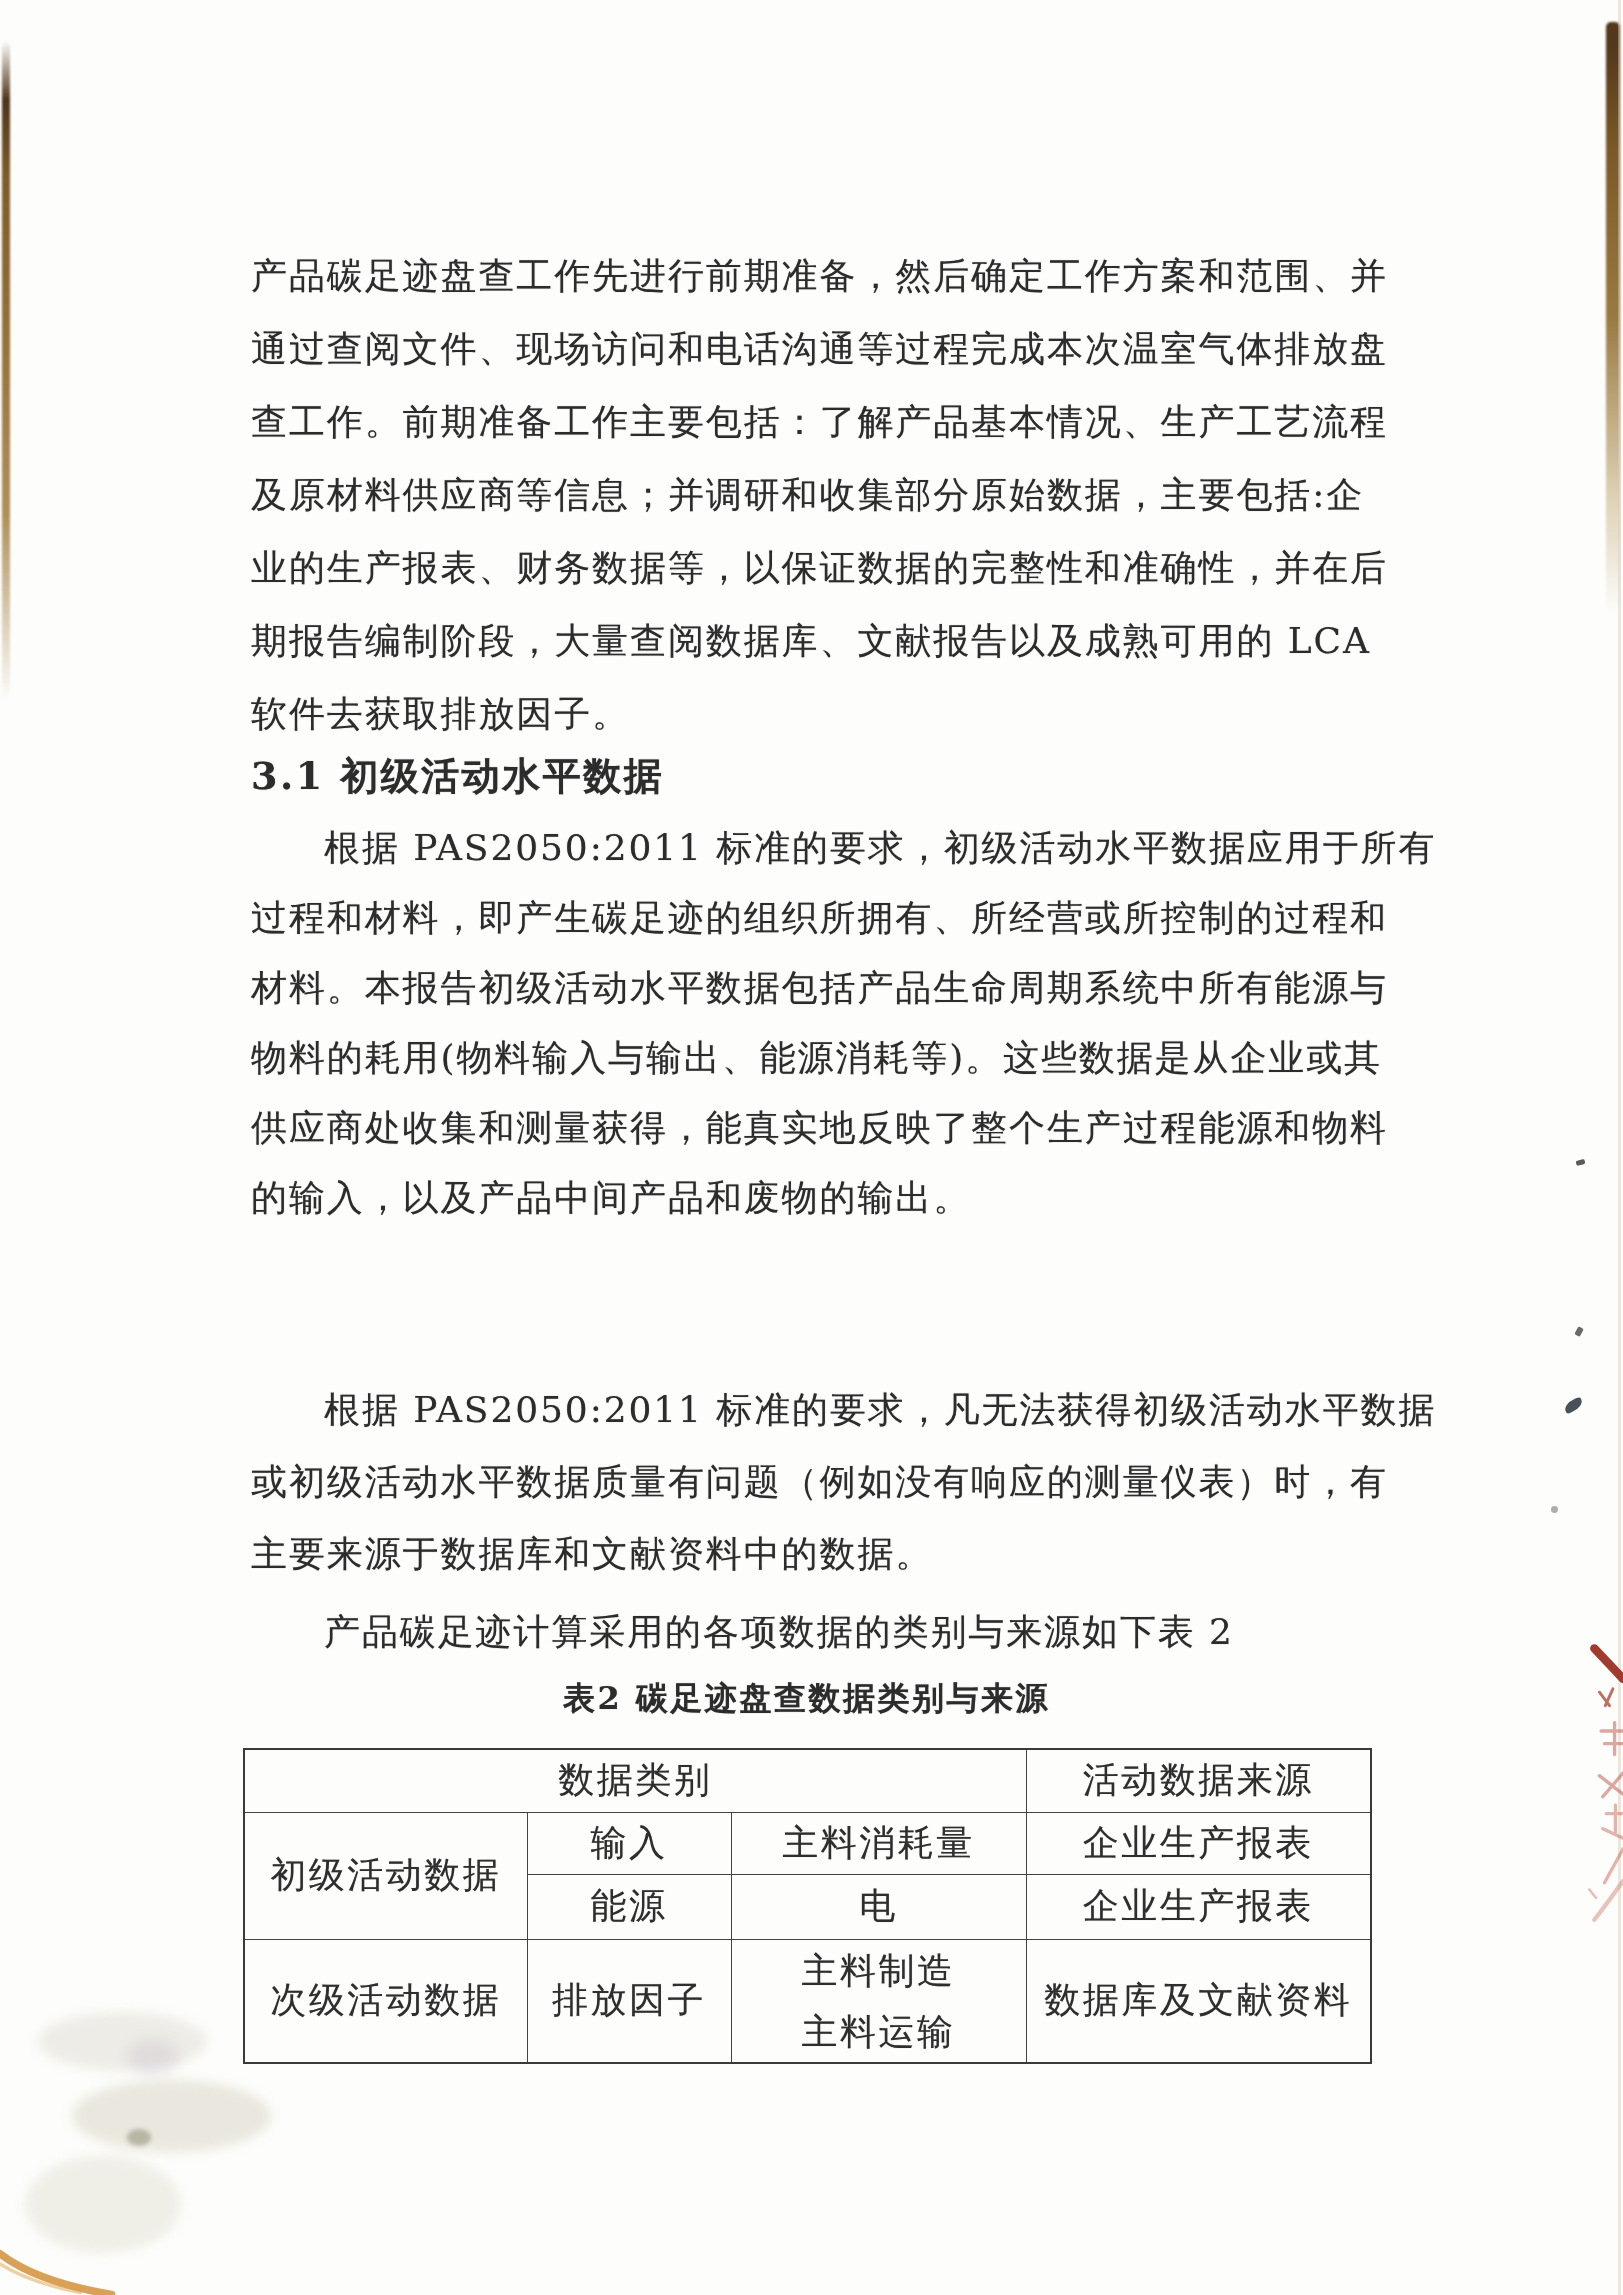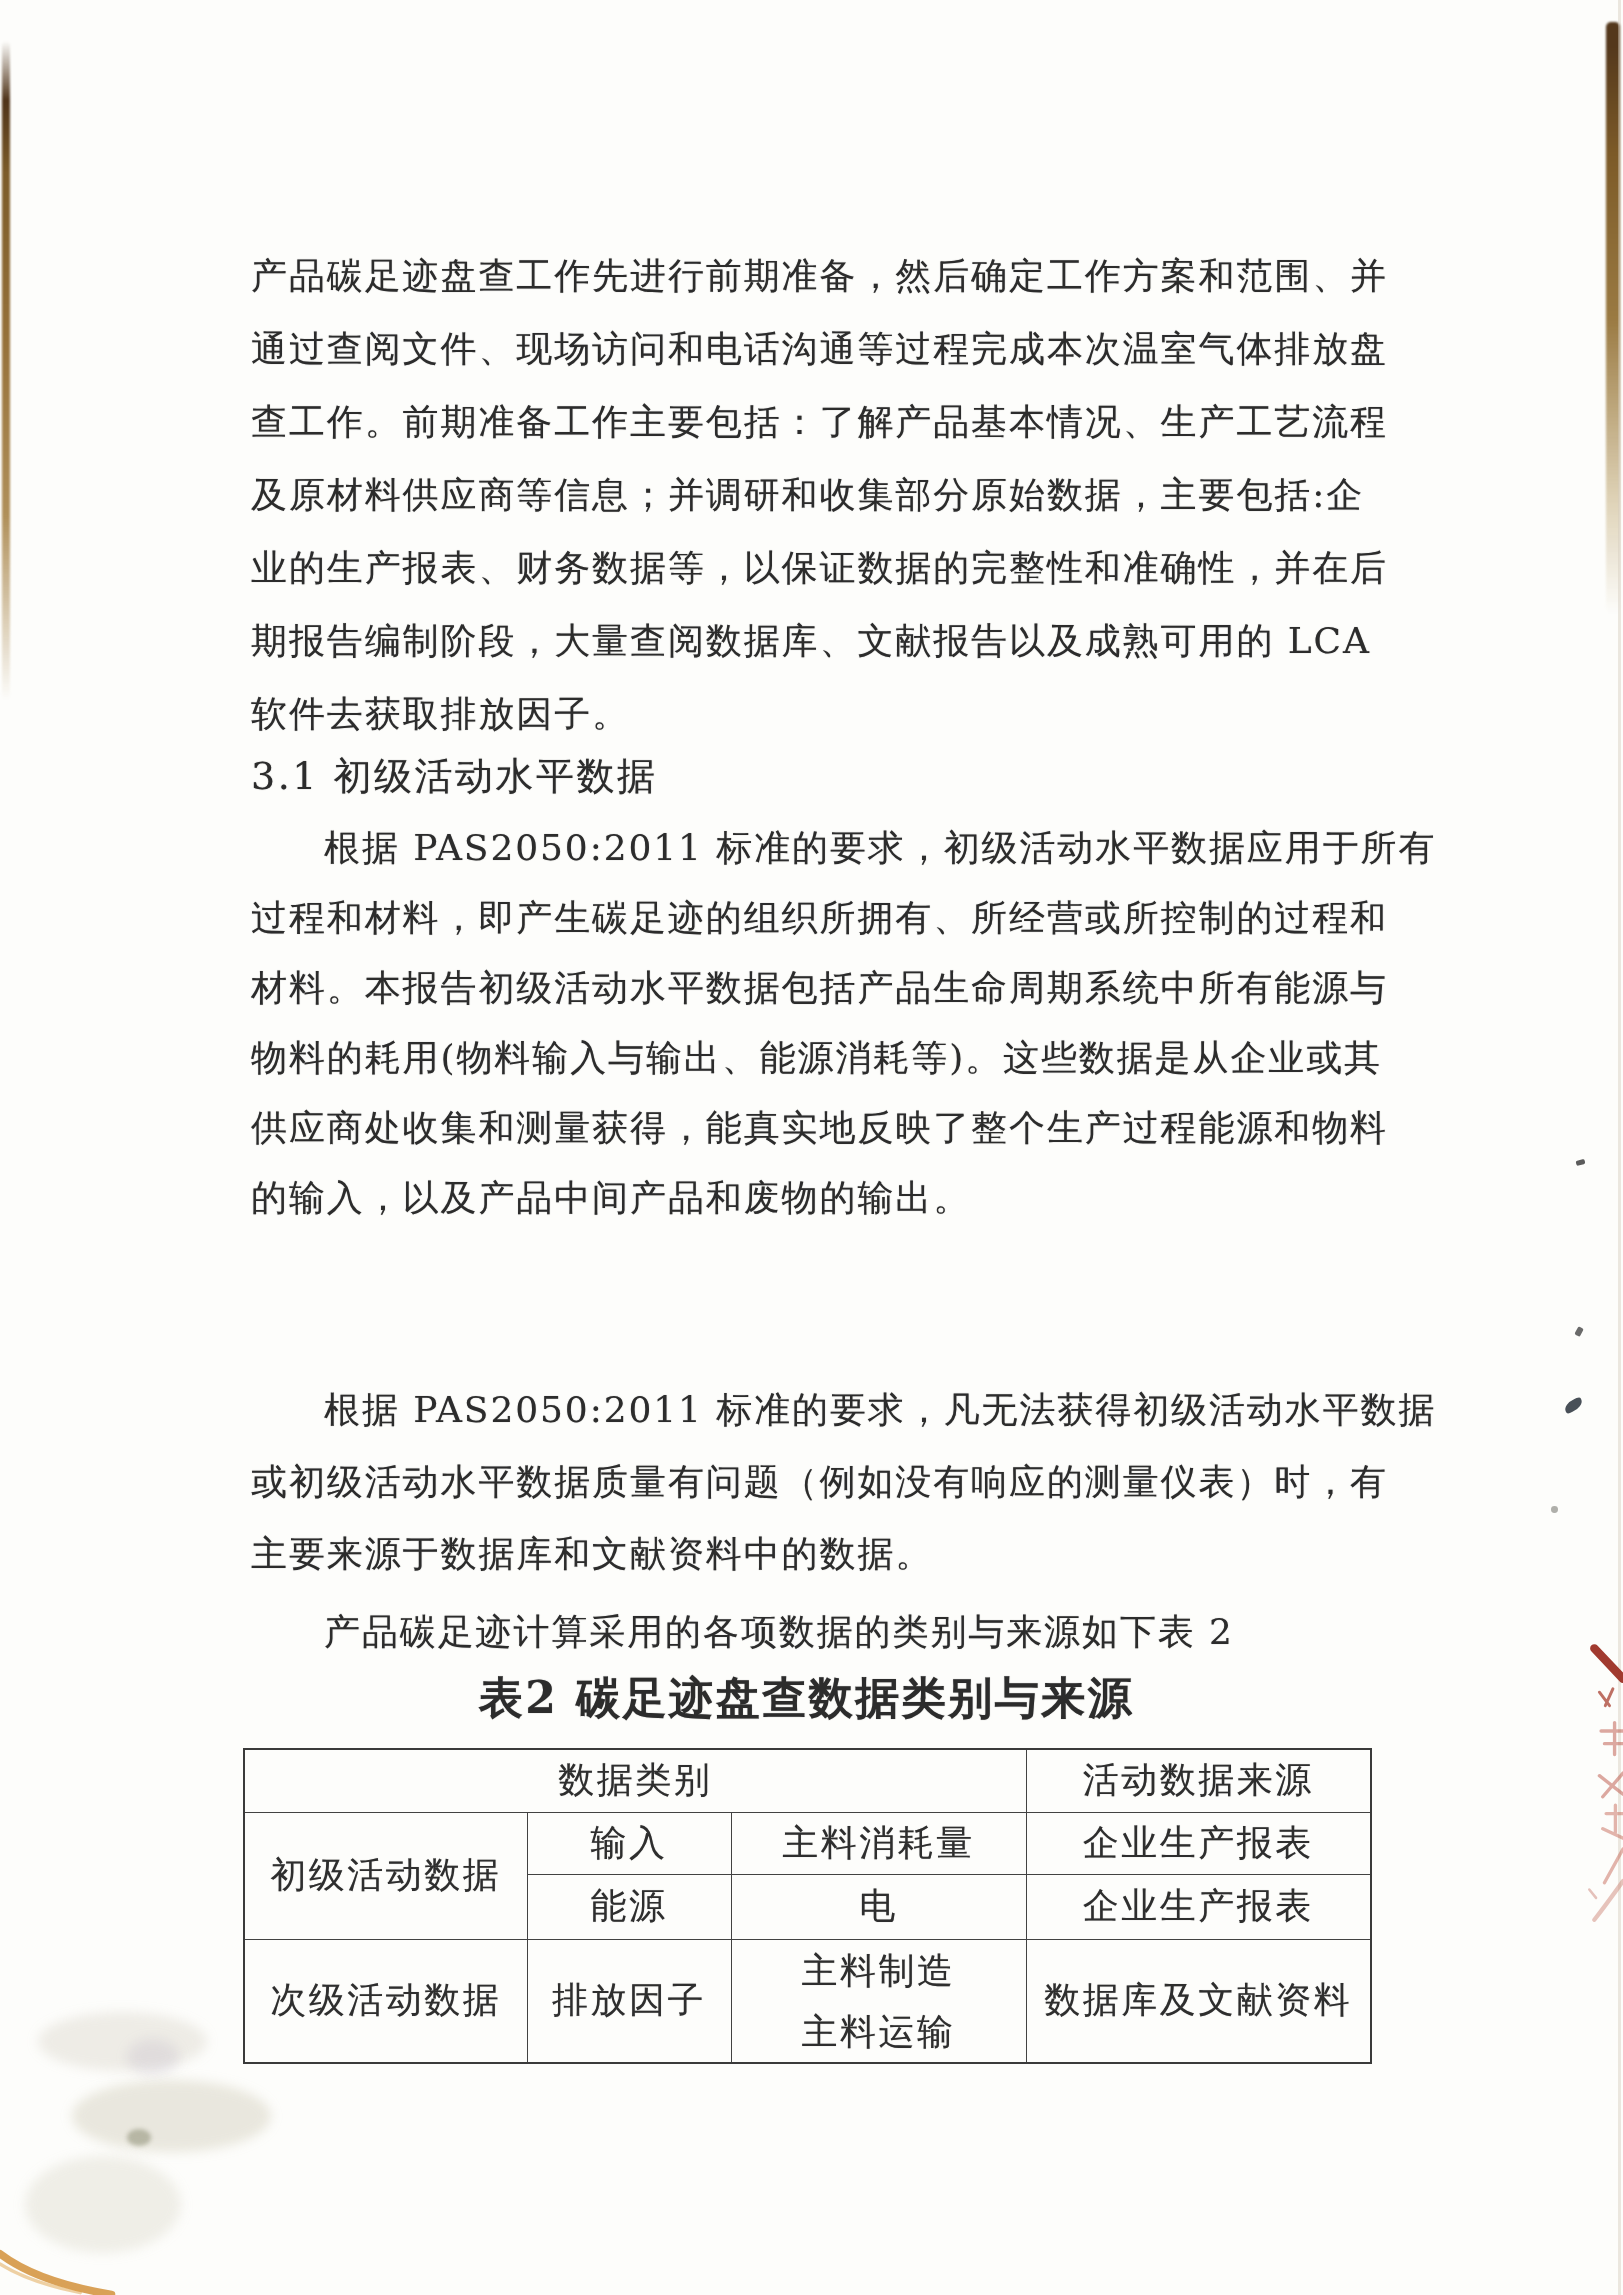--- a/index.html
+++ b/index.html
@@ -12,27 +12,27 @@
   #page{position:absolute;inset:0;border-radius:7px;}
   .par{position:absolute;left:251px;width:1130px;}
   .line{
     font-size:36px;line-height:73px;letter-spacing:1.9px;white-space:nowrap;
     text-shadow:0 0 1px rgba(40,40,40,.45);
   }
   .p2 .line{line-height:70px;}
   .p3 .line{line-height:72px;}
   .indent{text-indent:73px;}
   .heading{
-    position:absolute;left:251px;font-size:38px;font-weight:400;
+    position:absolute;left:251px;font-size:38px;font-weight:700;
     letter-spacing:2.5px;line-height:54px;white-space:nowrap;
     text-shadow:0 0 1px rgba(20,20,20,.5);
   }
   .caption{
     position:absolute;left:243px;width:1127px;text-align:center;
-    font-size:44px;font-weight:600;letter-spacing:2.5px;line-height:54px;
+    font-size:32px;font-weight:600;letter-spacing:2.5px;line-height:54px;
     text-shadow:0 0 1px rgba(20,20,20,.45);
   }
   #tbl{
     position:absolute;left:243px;top:1748px;border-collapse:collapse;
     table-layout:fixed;width:1127px;border:2.5px solid #3a3a3a;
   }
   #tbl td{
     border:1.7px solid #424242;text-align:center;vertical-align:middle;
     font-size:36px;letter-spacing:2.5px;padding:0;color:#2e2e2e;
     text-shadow:0 0 0.8px rgba(30,30,30,.4);

